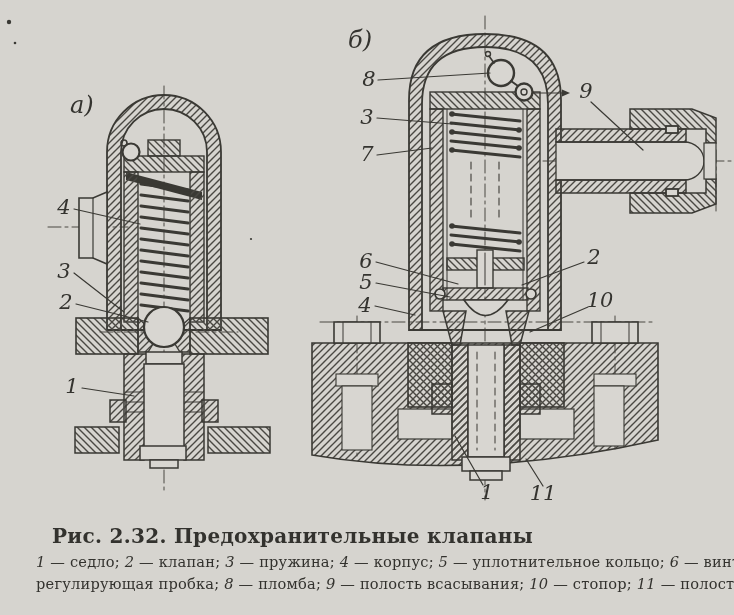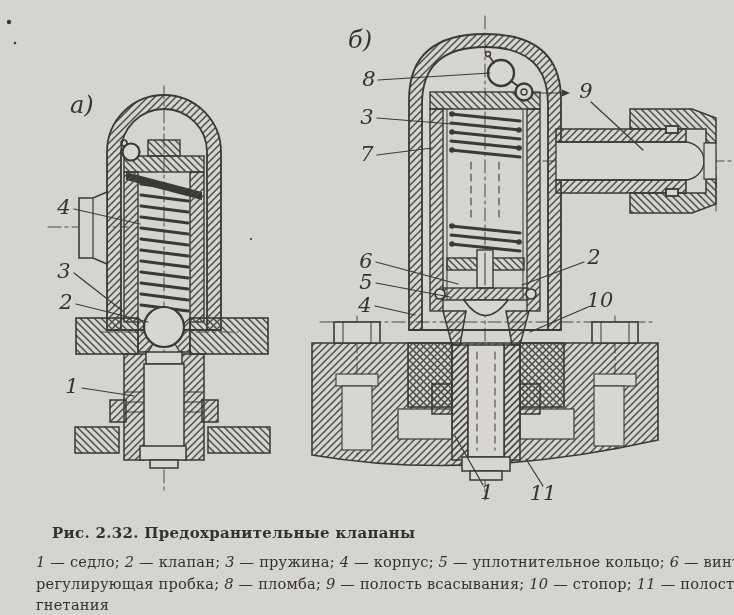--- a/index.html
+++ b/index.html
@@ -13,21 +13,21 @@
     font-family:"DejaVu Serif","Liberation Serif",serif;
     font-style:italic;font-size:21px;fill:#34332f;
   }
   .panel-label{
     font-family:"DejaVu Serif","Liberation Serif",serif;
     font-style:italic;font-size:24px;fill:#34332f;
   }
   .caption{position:absolute;left:0;top:520px;width:734px;color:#33322e;}
   .cap-title{
     position:absolute;left:52px;top:4px;
-    font-weight:bold;font-size:15px;letter-spacing:.3px;white-space:nowrap;
+    font-weight:bold;font-size:20px;letter-spacing:.3px;white-space:nowrap;
   }
   .legend{position:absolute;left:36px;top:31px;width:688px;
     font-size:14.6px;line-height:21.5px;letter-spacing:.2px;}
   .legend-line{white-space:nowrap;}
   .legend-line i{font-style:italic;}
 </style>
 </head>
 <body>
 
 <div class="stage">
@@ -273,17 +273,16 @@
     <circle cx="15" cy="43" r="1.3"></circle>
     <circle cx="251" cy="239" r="1.1"></circle>
   </g>
 </svg>
 
 <div class="caption">
   <div class="cap-title">Рис. 2.32. Предохранительные клапаны</div>
   <div class="legend">
     <div class="legend-line"><i>1</i> — седло; <i>2</i> — клапан; <i>3</i> — пружина; <i>4</i> — корпус; <i>5</i> — уплотнительное кольцо; <i>6</i> — винт;  —</div>
     <div class="legend-line">регулирующая пробка; <i>8</i> — пломба; <i>9</i> — полость всасывания; <i>10</i> — стопор; <i>11</i> — полость на-</div>
-    <div class="legend-line">гнетания</div>
   </div>
 </div>
 
 </div>
 
 </body></html>

